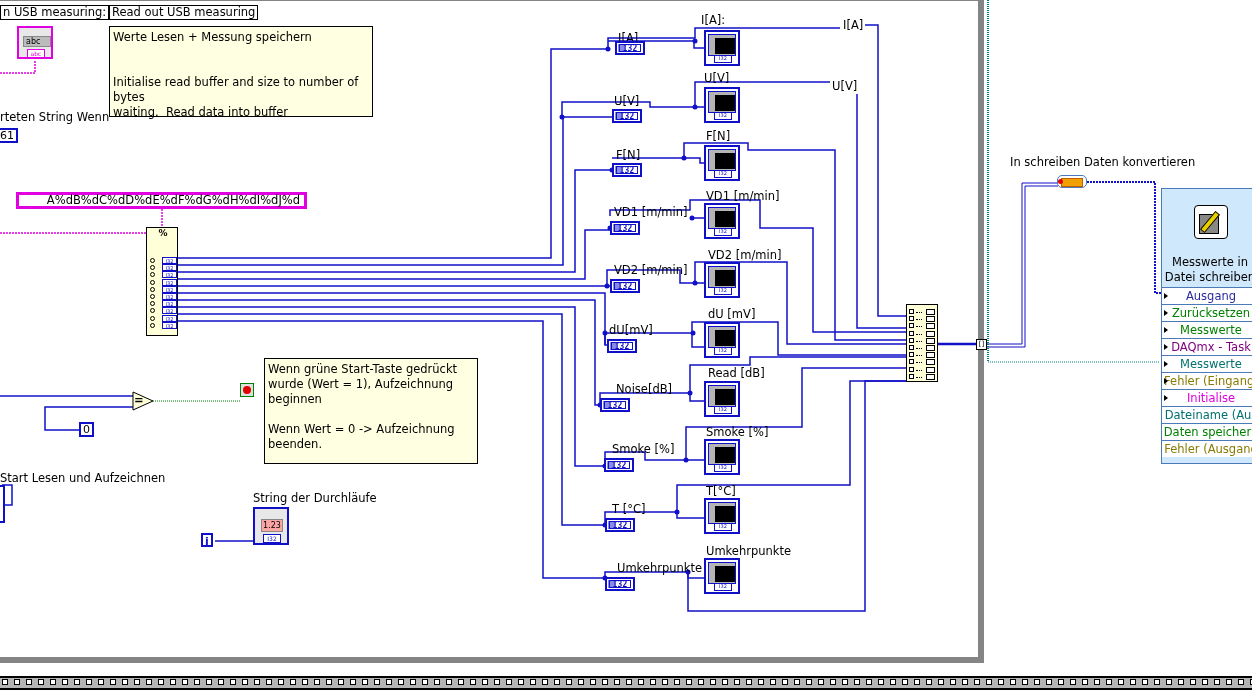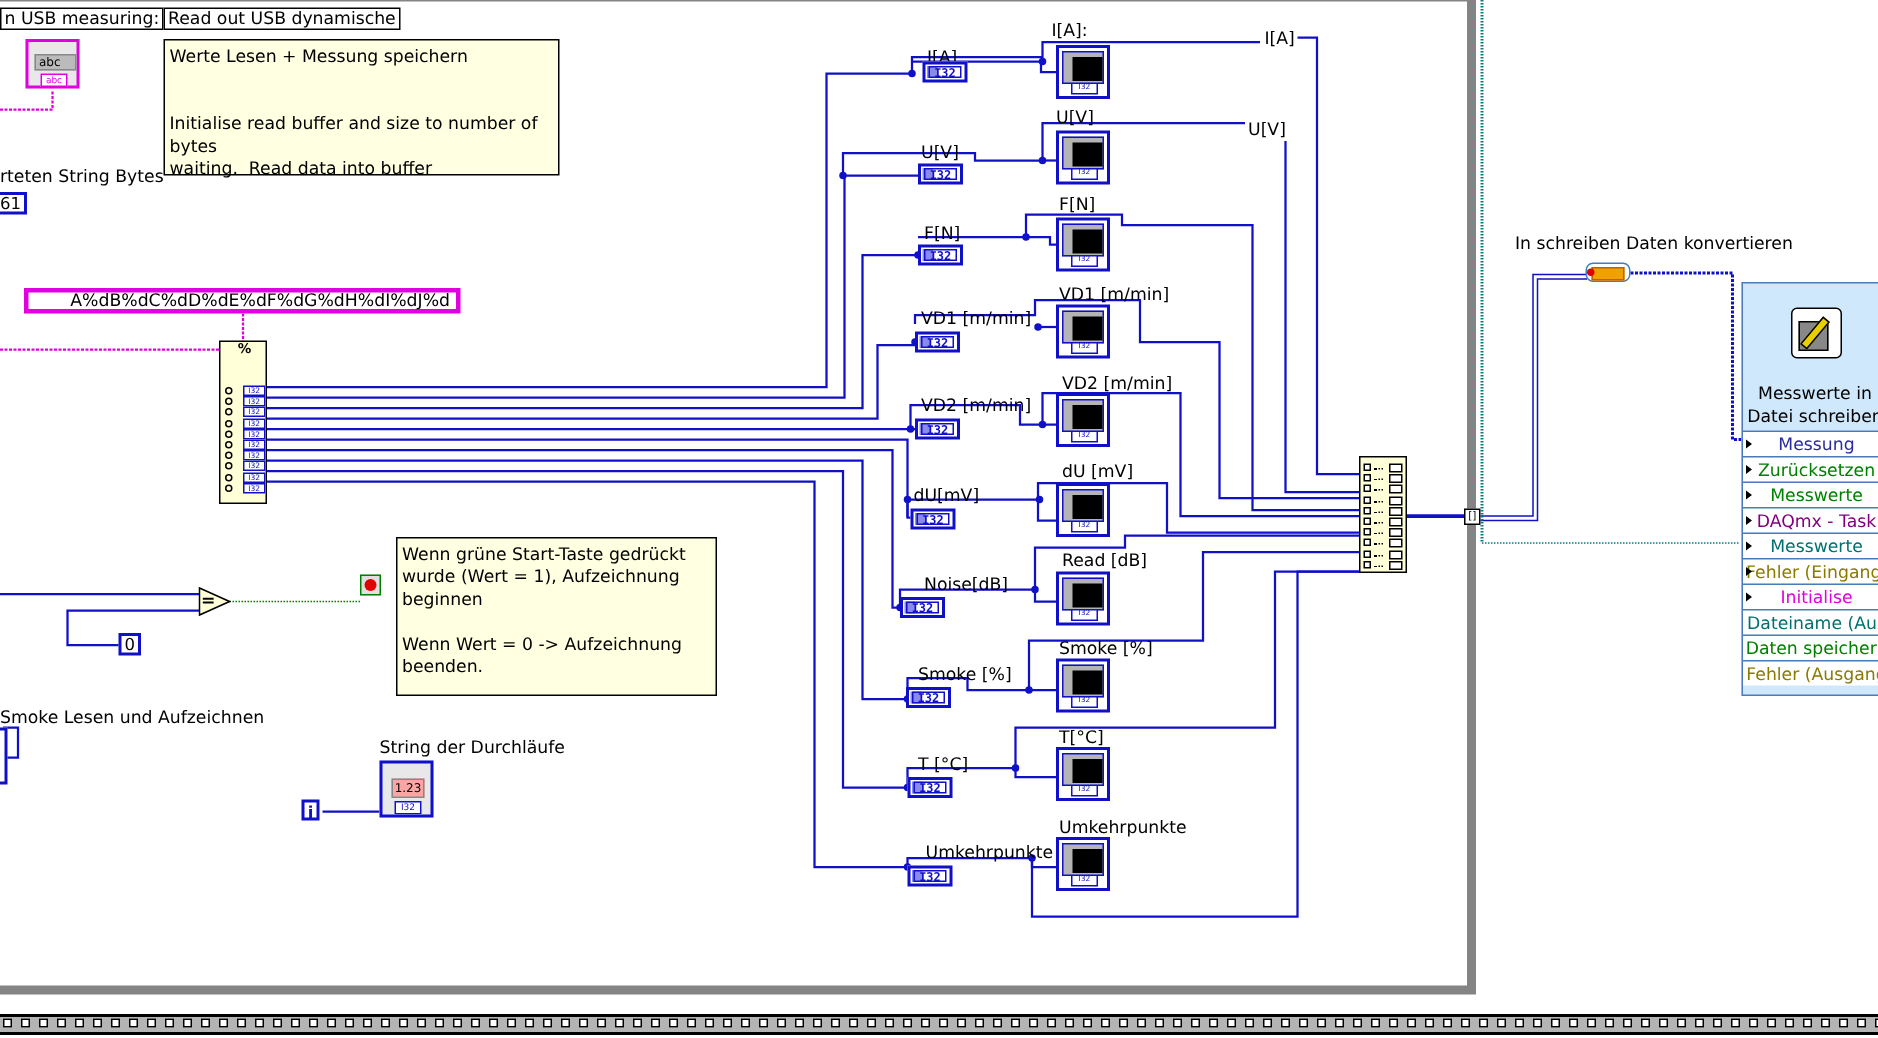--- a/index.html
+++ b/index.html
@@ -137,24 +137,24 @@
 <div class="sideframe" style="left:978px; top:0; width:6px; height:662px;"></div>
 <div class="sideframe" style="left:0; top:657px; width:984px; height:6px;"></div>
 <div class="abs" style="left:0; top:0; width:978px; height:1px; background:#848484;"></div>
 <div class="abs" style="left:976px; top:339px; width:9px; height:9px; border:1px solid #000; background:#fff; font-size:7px; line-height:9px; text-align:center;">[]</div>
 
 <div class="lbl boxed-label" style="left:0; top:5px;">n USB measuring:</div>
 <div class="abs" style="left:17px; top:26px; width:36px; height:33px; border:2px solid #e000e0; background:#e8e8e8; box-sizing:border-box;">
   <div class="abs" style="left:4px; top:8px; width:24px; height:9px; background:#bbb; border:1px solid #888; font-size:8px; line-height:9px; padding-left:2px;">abc</div>
   <div class="abs" style="left:8px; bottom:-1px; width:16px; height:7px; border:1px solid #e000e0; background:#fff; font-size:6px; line-height:7px; color:#e000e0; text-align:center;">abc</div>
 </div>
-<div class="lbl" style="left:0; top:111px;">rteten String Bytes</div>
+<div class="lbl" style="left:0; top:111px;">rteten String Wenn</div>
 <div class="num-const" style="left:-4px; top:128px;">61</div>
 
-<div class="lbl boxed-label" style="left:109px; top:5px;">Read out USB dynamische</div>
+<div class="lbl boxed-label" style="left:109px; top:5px;">Read out USB measuring</div>
 <div class="comment" style="left:109px; top:26px; width:264px; height:91px;">Werte Lesen + Messung speichern
 
 
 Initialise read buffer and size to number of bytes
 waiting.  Read data into buffer</div>
 
 <div class="abs" style="left:16px; top:192px; width:291px; height:17px; border:3px solid #e000e0; background:#fff; box-sizing:border-box; text-align:right; padding-right:4px; font-size:11.5px; line-height:11px;">
   <span>A%dB%dC%dD%dE%dF%dG%dH%dI%dJ%d</span>
 </div>
 
@@ -214,21 +214,21 @@
   <div class="abs" style="left:2px; top:2px; width:8px; height:8px; border-radius:50%; background:#e00000;"></div>
 </div>
 
 <div class="comment" style="left:264px; top:358px; width:214px; height:106px;">Wenn grüne Start-Taste gedrückt
 wurde (Wert = 1), Aufzeichnung
 beginnen
 
 Wenn Wert = 0 -&gt; Aufzeichnung
 beenden.</div>
 
-<div class="lbl" style="left:0; top:472px;">Smoke Lesen und Aufzeichnen</div>
+<div class="lbl" style="left:0; top:472px;">Start Lesen und Aufzeichnen</div>
 <div class="abs" style="left:-6px; top:485px; width:11px; height:38px; border:2px solid #1010c8; background:#fff; box-sizing:border-box;"></div>
 
 <div class="lbl" style="left:253px; top:492px;">String der Durchläufe</div>
 <div class="abs" style="left:253px; top:507px; width:36px; height:38px; border:2px solid #1010c8; background:#e8e8e8; box-sizing:border-box;">
   <div class="abs" style="left:6px; top:10px; width:20px; height:11px; background:#fca5a5; border:1px solid #888; font-size:8px; line-height:11px; text-align:center;">1.23</div>
   <div class="abs" style="left:8px; bottom:0; width:16px; height:7px; border:1px solid #1010c8; background:#fff; font-size:6px; line-height:7px; color:#1010c8; text-align:center;">I32</div>
 </div>
 <div class="abs" style="left:201px; top:533px; width:12px; height:14px; border:2px solid #1010c8; background:#fff; color:#1010c8; font-weight:bold; font-size:11px; line-height:14px; text-align:center; box-sizing:border-box;">i</div>
 
 <div id="channels">
@@ -439,21 +439,21 @@
 </div>
 
 <div class="express" style="left:1161px; top:188px; width:100px; height:276px;">
   <div class="abs" style="left:32px; top:16px; width:32px; height:32px; background:#fff; border:1px solid #000; border-radius:4px;">
     <div class="abs" style="left:4px; top:8px; width:18px; height:18px; background:#888; border:1px solid #000;"></div>
     <div class="abs" style="left:12px; top:4px; width:4px; height:22px; background:#e8d000; border:1px solid #000; transform:rotate(40deg);"></div>
   </div>
   <div class="abs" style="left:0; top:66px; width:96px; text-align:center; white-space:pre-line; font-size:11.5px; line-height:15px;">Messwerte in
 Datei schreiben</div>
   <div id="express-terms" style="position:absolute; left:0; right:0; top:98px;">
-      <div class="term" style="top: 0px; color: rgb(42, 42, 160);"><span class="arrow"></span><span>Messung</span></div>
+      <div class="term" style="top: 0px; color: rgb(42, 42, 160);"><span class="arrow"></span><span>Ausgang</span></div>
       <div class="term" style="top: 17px; color: rgb(0, 128, 0);"><span class="arrow"></span><span>Zurücksetzen</span></div>
       <div class="term" style="top: 34px; color: rgb(0, 128, 0);"><span class="arrow"></span><span>Messwerte</span></div>
       <div class="term" style="top: 51px; color: rgb(128, 0, 128);"><span class="arrow"></span><span>DAQmx - Task</span></div>
       <div class="term" style="top: 68px; color: rgb(0, 112, 112);"><span class="arrow"></span><span>Messwerte</span></div>
       <div class="term" style="top: 85px; color: rgb(138, 122, 0);"><span class="arrow"></span><span>Fehler (Eingang,</span></div>
       <div class="term" style="top: 102px; color: rgb(224, 0, 224);"><span class="arrow"></span><span>Initialise</span></div>
       <div class="term" style="top: 119px; color: rgb(0, 112, 112);"><span>Dateiname (Aus</span></div>
       <div class="term" style="top: 136px; color: rgb(0, 128, 0);"><span>Daten speichern</span></div>
       <div class="term" style="top: 153px; color: rgb(138, 122, 0);"><span>Fehler (Ausgang</span></div>
     </div>

